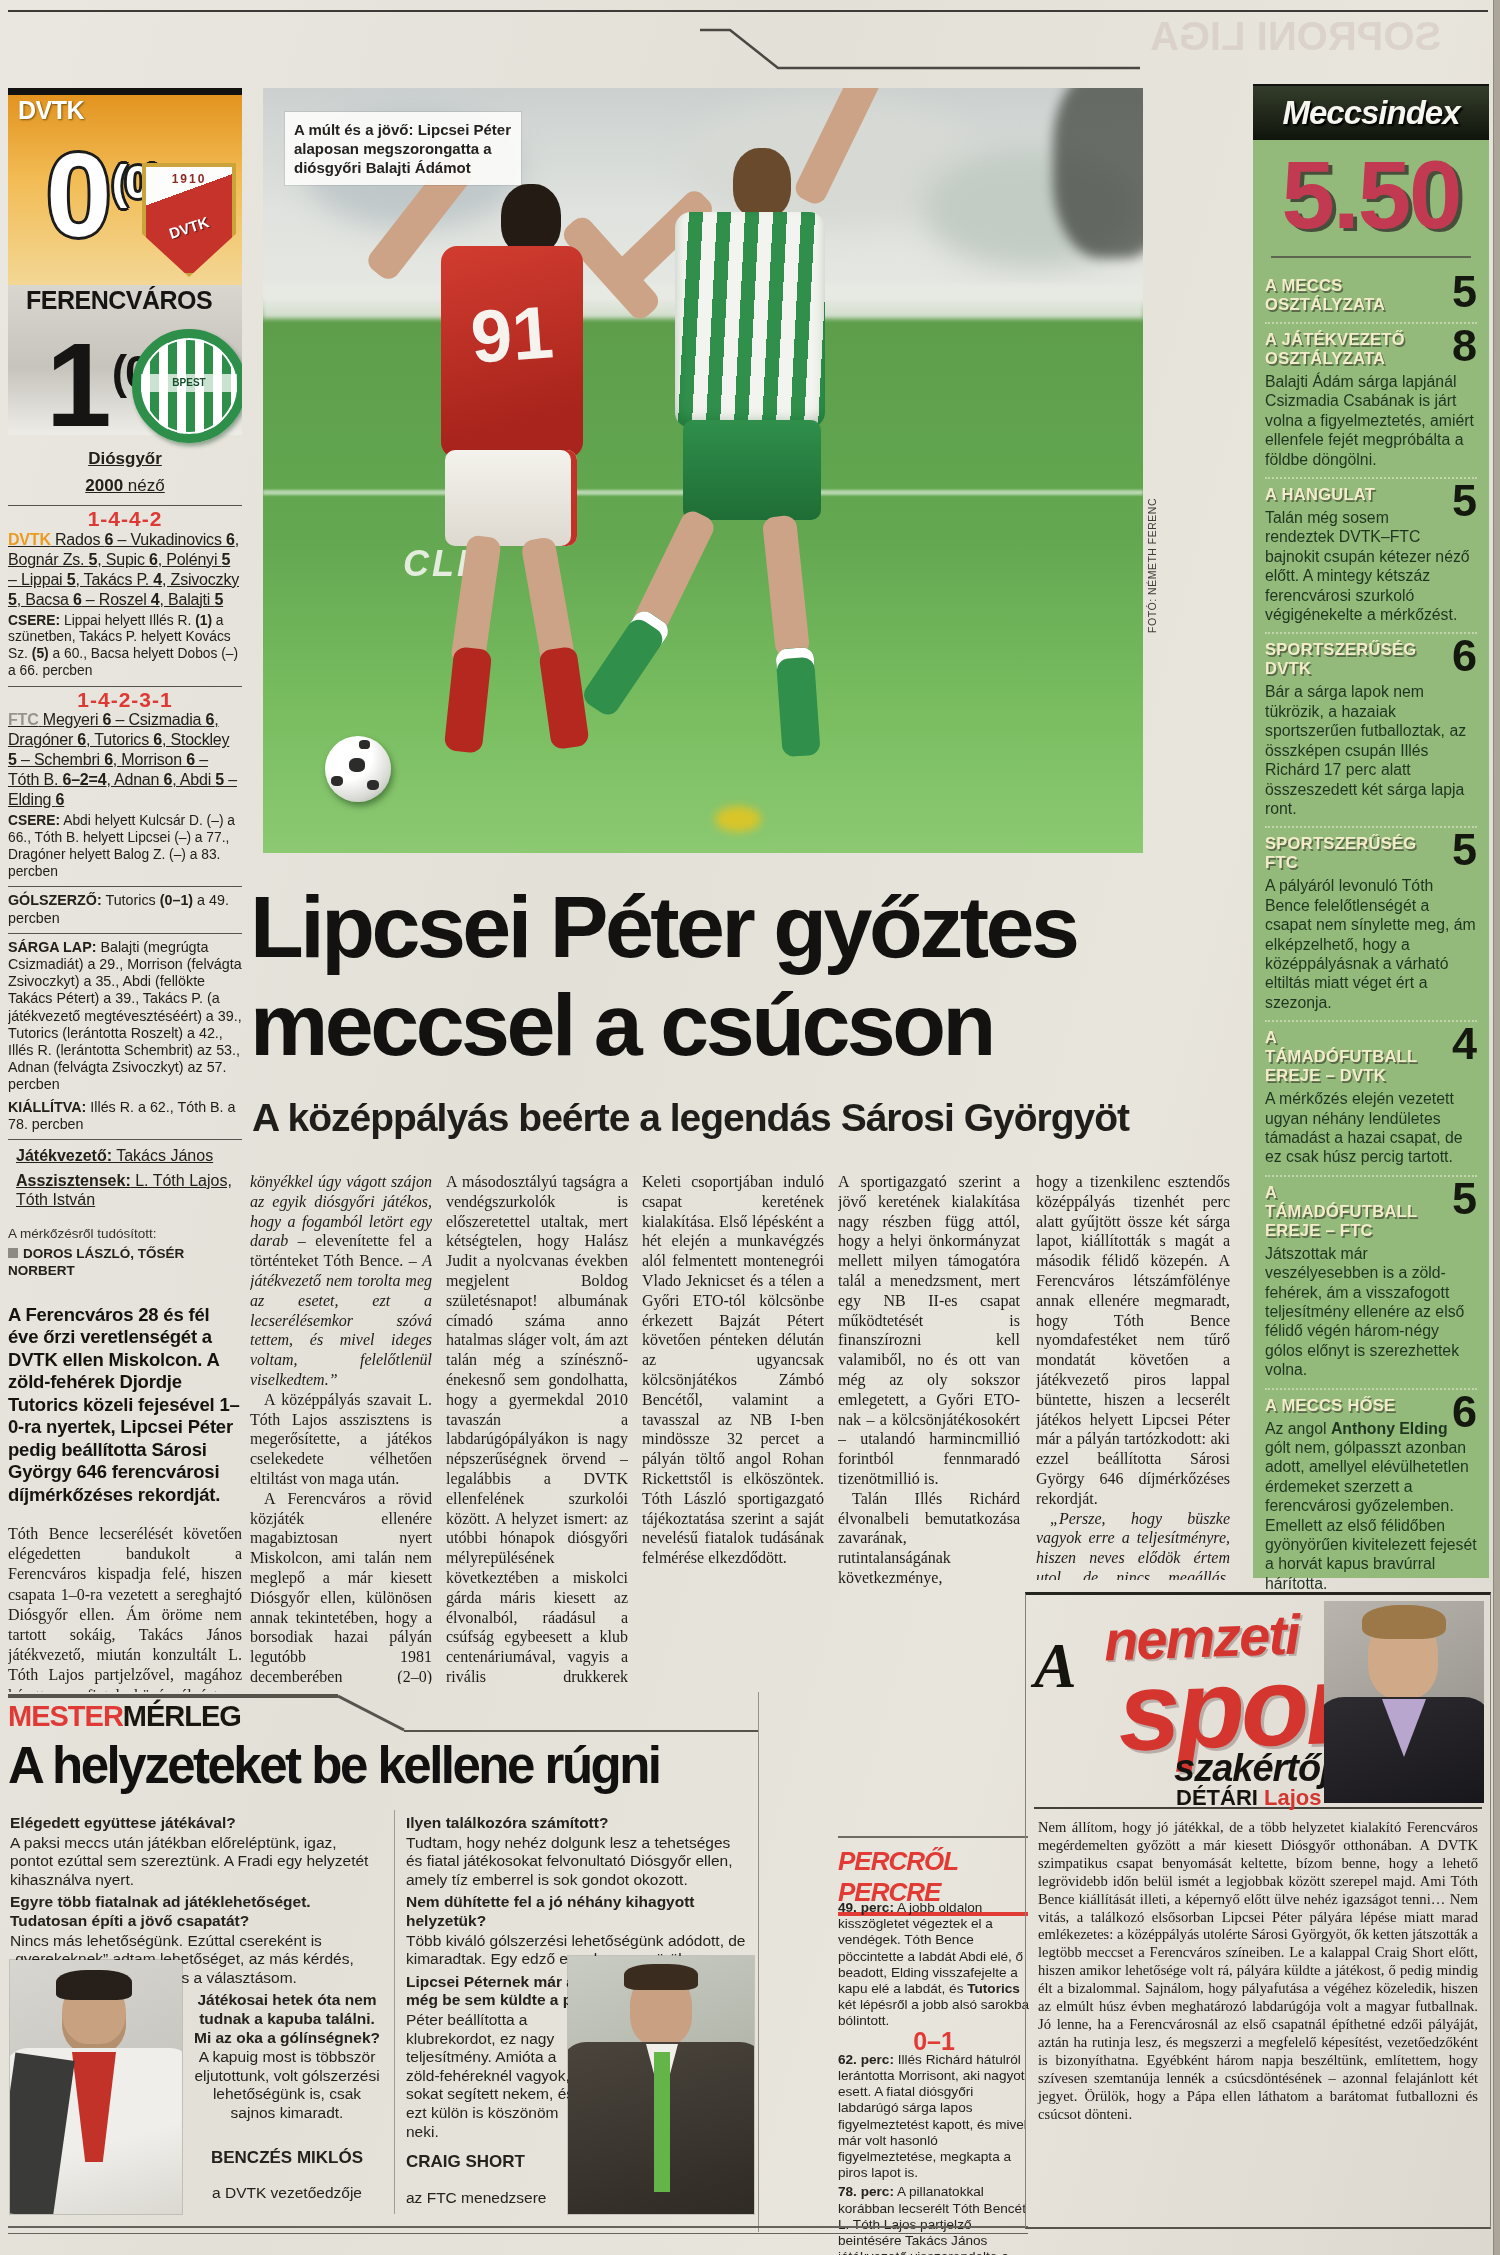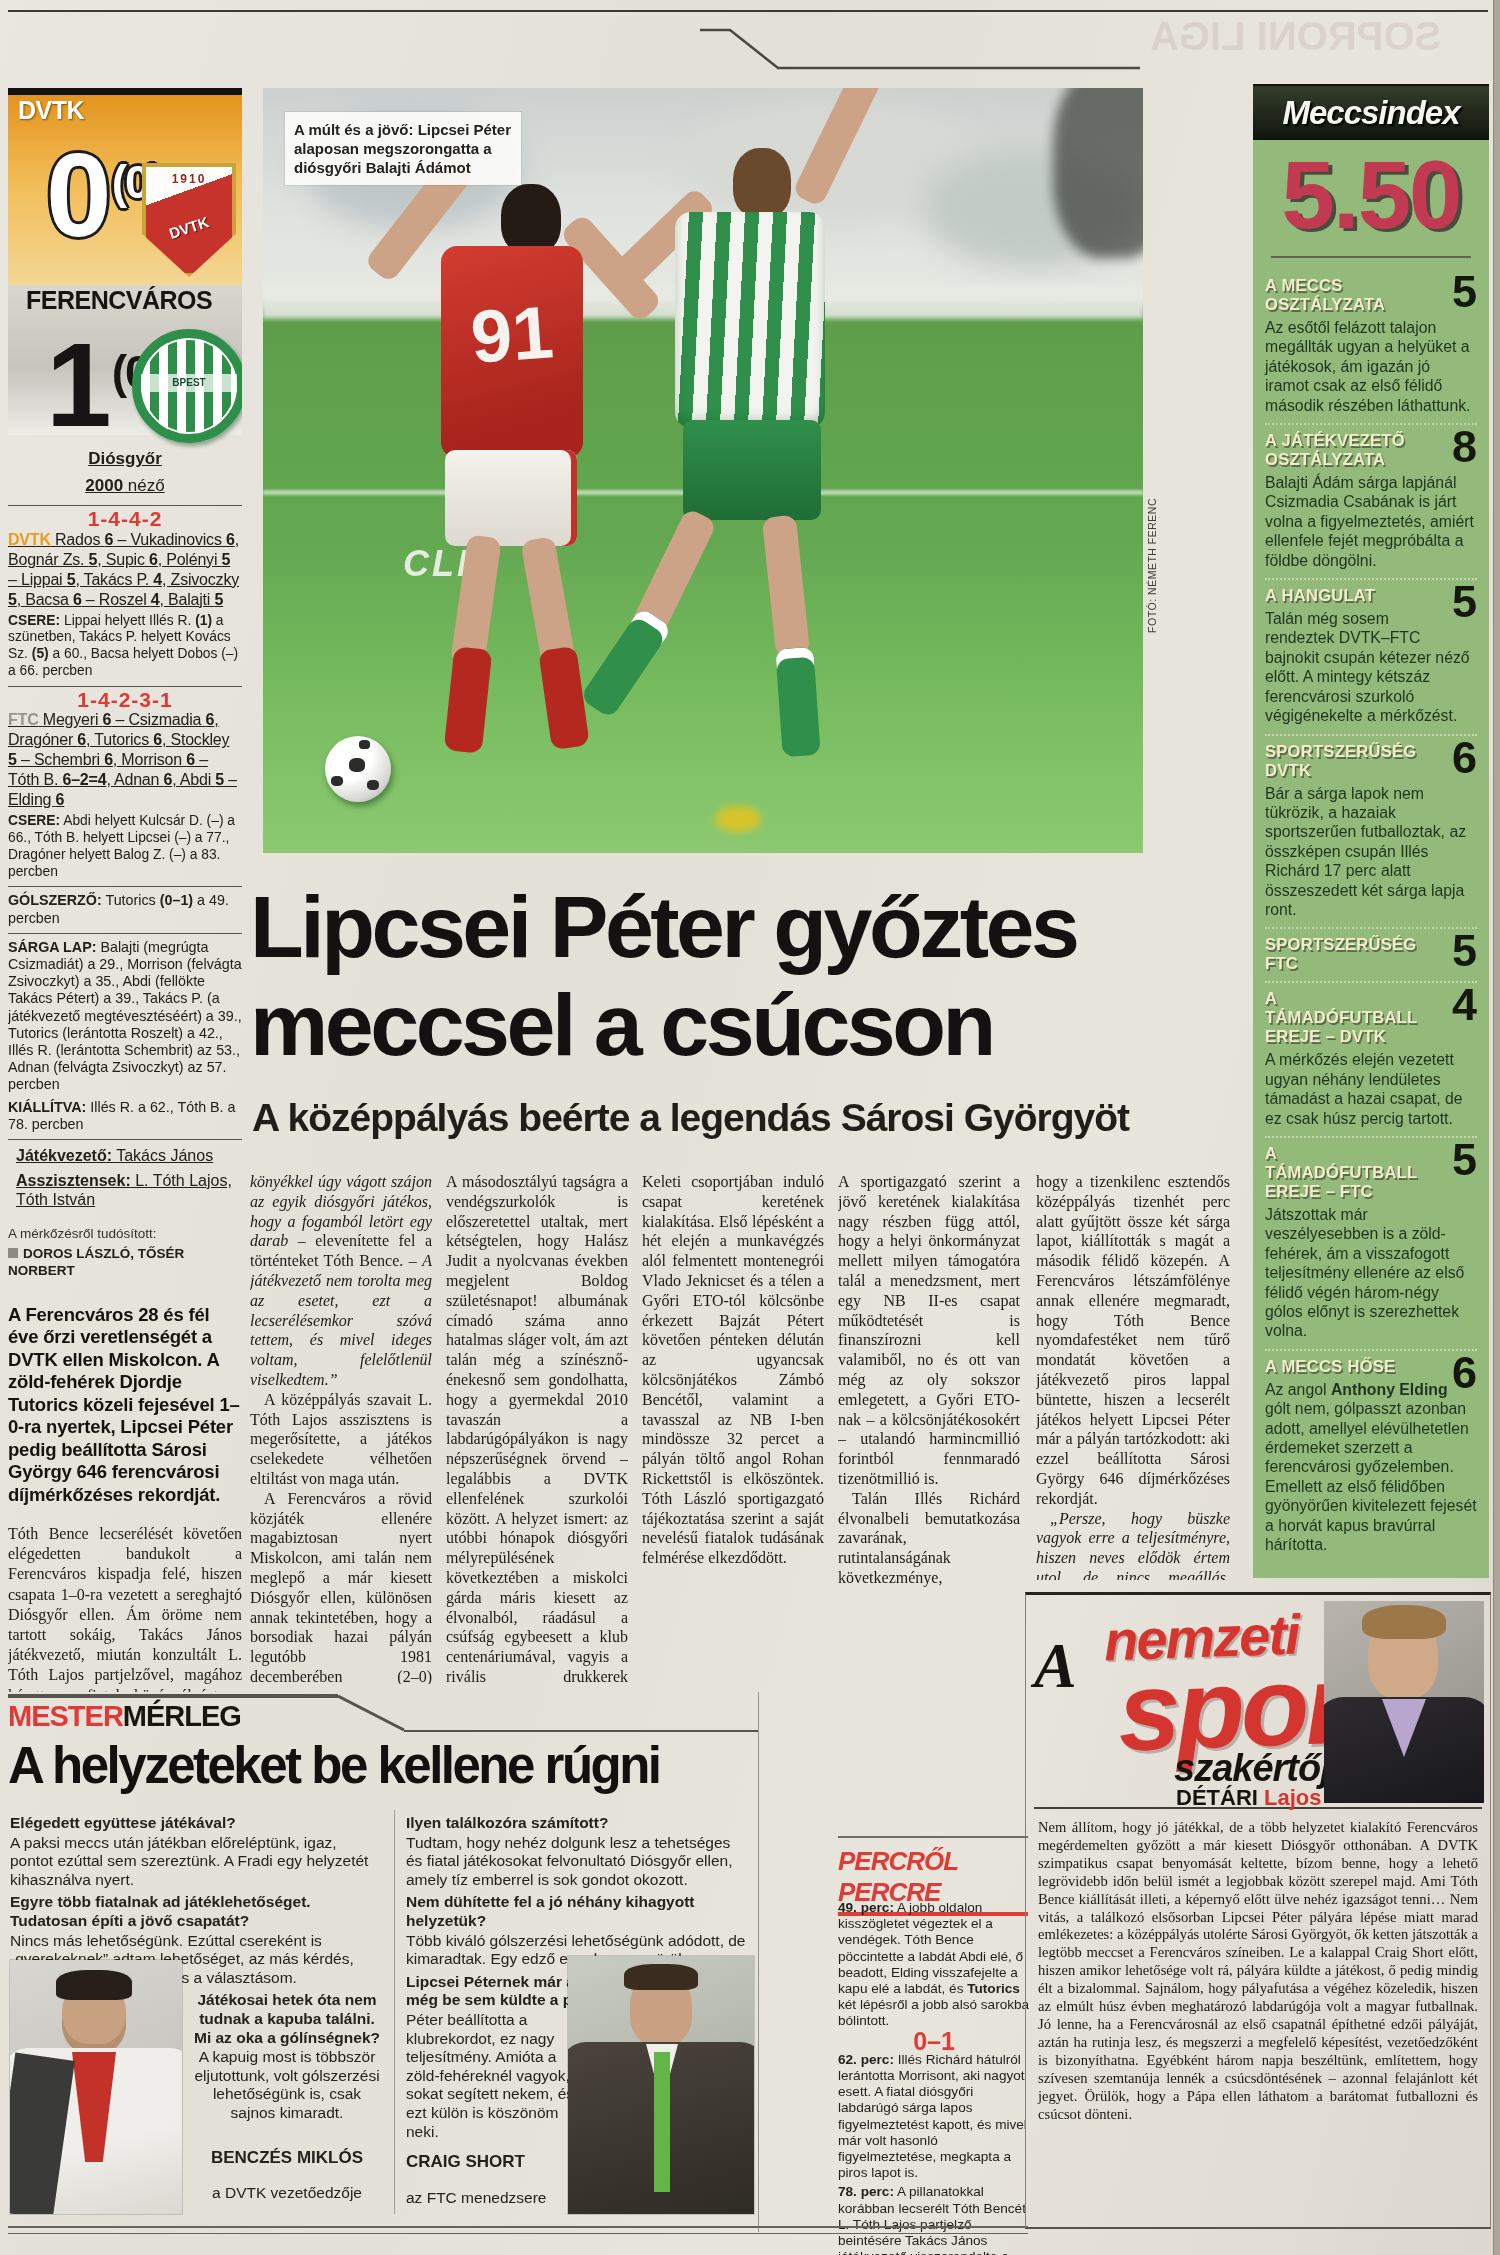--- a/index.html
+++ b/index.html
@@ -318,40 +318,40 @@
   <aside class="abs mi">
     <div class="mi-head">
         <span>Meccsindex</span>
       </div>
     <div class="mi-val">5.50</div>
     <div class="mi-vrule"></div>
     <div class="mi-secs">
       <div class="mi-sec">
         <span class="mi-grade">5</span>
         <div class="mi-title">A MECCS OSZTÁLYZATA</div>
-        <p class="mi-text">Az esőtől felázott talajon megállták ugyan a helyüket a játékosok, ám igazán jó iramot csak az első félidő második részében láthattunk.</p>
       </div>
       <div class="mi-sec">
         <span class="mi-grade">8</span>
         <div class="mi-title">A JÁTÉKVEZETŐ OSZTÁLYZATA</div>
         <p class="mi-text">Balajti Ádám sárga lapjánál Csizmadia Csabának is járt volna a figyelmeztetés, amiért ellenfele fejét megpróbálta a földbe döngölni.</p>
       </div>
       <div class="mi-sec">
         <span class="mi-grade">5</span>
         <div class="mi-title">A HANGULAT</div>
         <p class="mi-text">Talán még sosem rendeztek DVTK–FTC bajnokit csupán kétezer néző előtt. A mintegy kétszáz ferencvárosi szurkoló végigénekelte a mérkőzést.</p>
       </div>
       <div class="mi-sec">
         <span class="mi-grade">6</span>
         <div class="mi-title">SPORTSZERŰSÉG DVTK</div>
         <p class="mi-text">Bár a sárga lapok nem tükrözik, a hazaiak sportszerűen futballoztak, az összképen csupán Illés Richárd 17 perc alatt összeszedett két sárga lapja ront.</p>
       </div>
       <div class="mi-sec">
         <span class="mi-grade">5</span>
         <div class="mi-title">SPORTSZERŰSÉG FTC</div>
+        <p class="mi-text">A pályáról levonuló Tóth Bence felelőtlenségét a csapat nem sínylette meg, ám elképzelhető, hogy a középpályásnak a várható eltiltás miatt véget ért a szezonja.</p>
       </div>
       <div class="mi-sec">
         <span class="mi-grade">4</span>
         <div class="mi-title">A TÁMADÓFUTBALL EREJE – DVTK</div>
         <p class="mi-text">A mérkőzés elején vezetett ugyan néhány lendületes támadást a hazai csapat, de ez csak húsz percig tartott.</p>
       </div>
       <div class="mi-sec">
         <span class="mi-grade">5</span>
         <div class="mi-title">A TÁMADÓFUTBALL EREJE – FTC</div>
         <p class="mi-text">Játszottak már veszélyesebben is a zöld-fehérek, ám a visszafogott teljesítmény ellenére az első félidő végén három-négy gólos előnyt is szerezhettek volna.</p>

